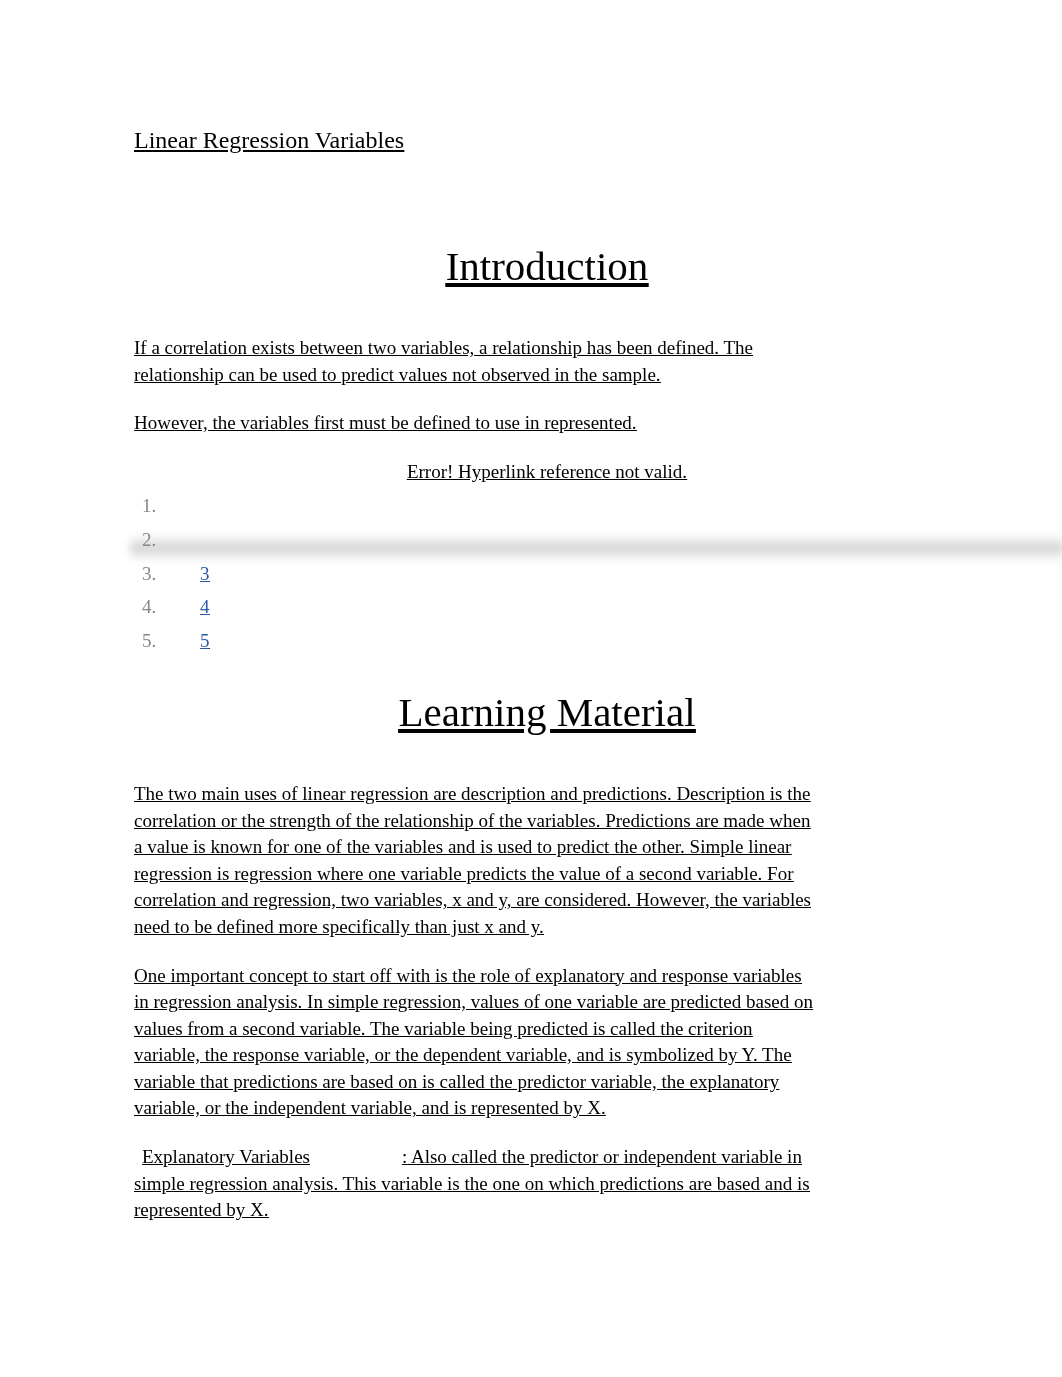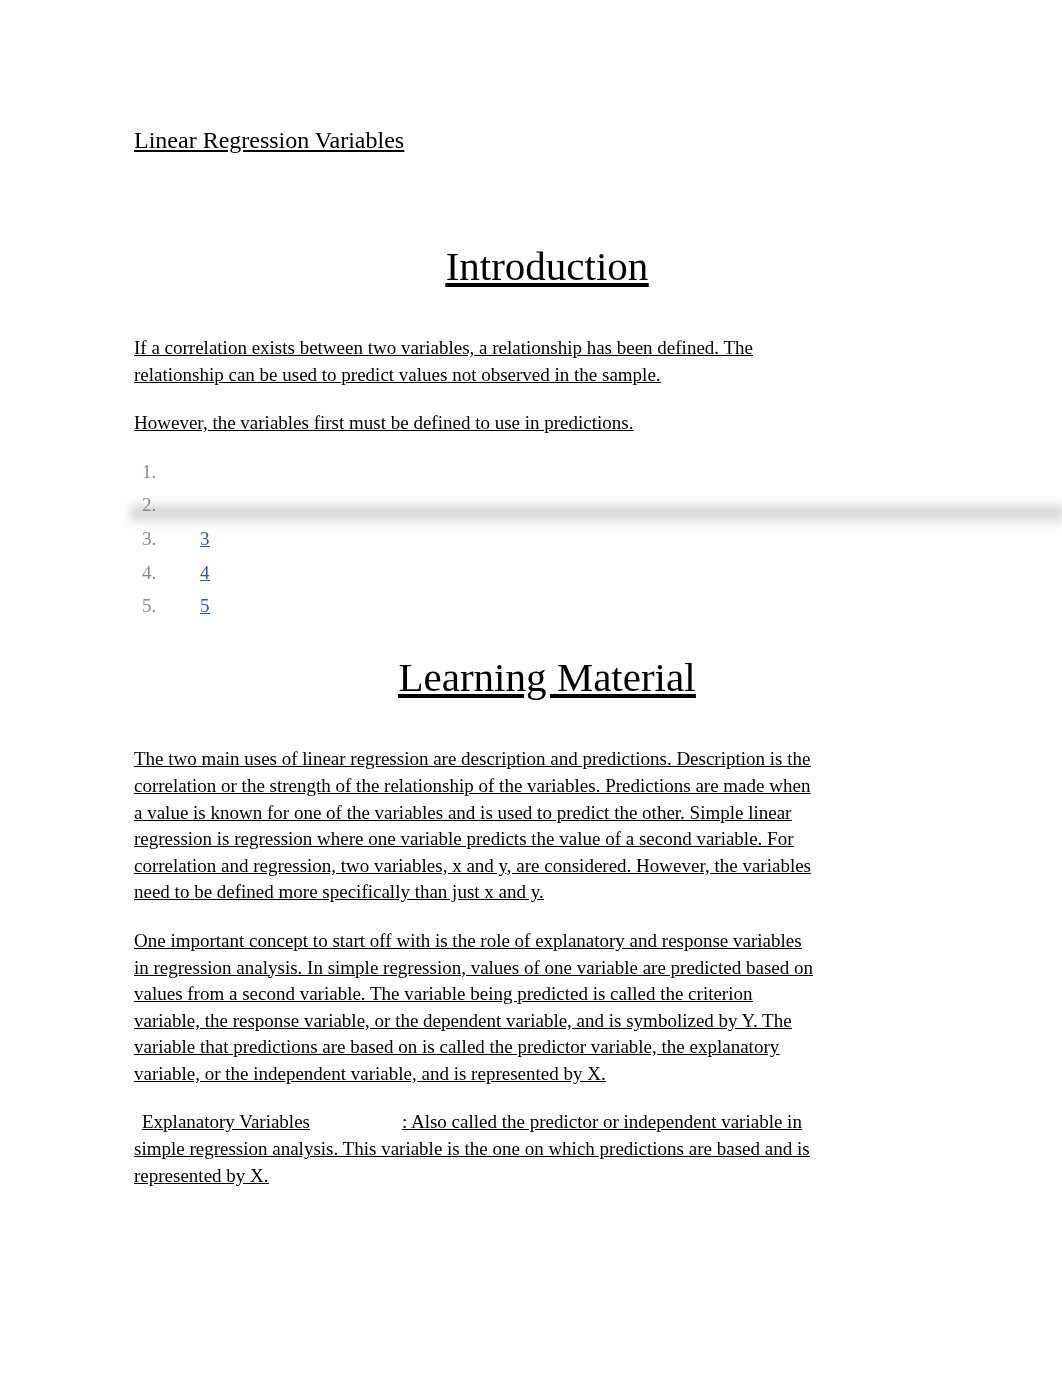--- a/index.html
+++ b/index.html
@@ -90,23 +90,24 @@
   </style>
 </head>
 <body>
 
 <h1 class="doc-title">Linear Regression Variables</h1>
 
 <h2 class="section-heading">Introduction</h2>
 
 <p class="body-para">If a correlation exists between two variables, a relationship has been defined. The relationship can be used to predict values not observed in the sample.</p>
 
-<p class="body-para">However, the variables first must be defined to use in predictions.</p>
+<p class="body-para">However, the variables first must be defined to use in represented.</p>
 
 <div class="contact-block">
+  <span class="contact-error">Error! Hyperlink reference not valid.</span>
 </div>
 
 <ol class="numbered-list">
   <li>
     <span></span>
   </li>
   <li class="has-blur">
     <div class="blur-bar"></div>
     <span></span>
   </li>

